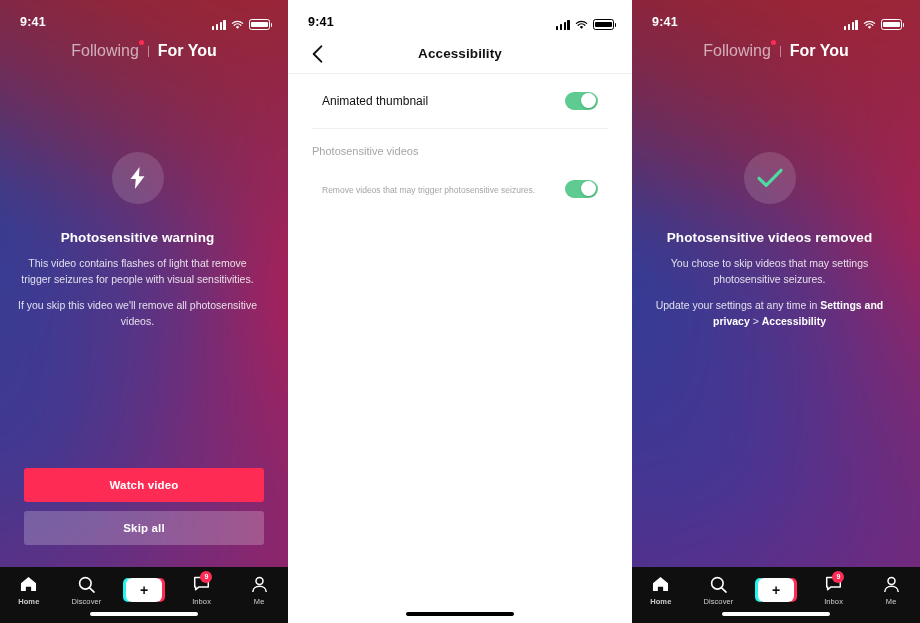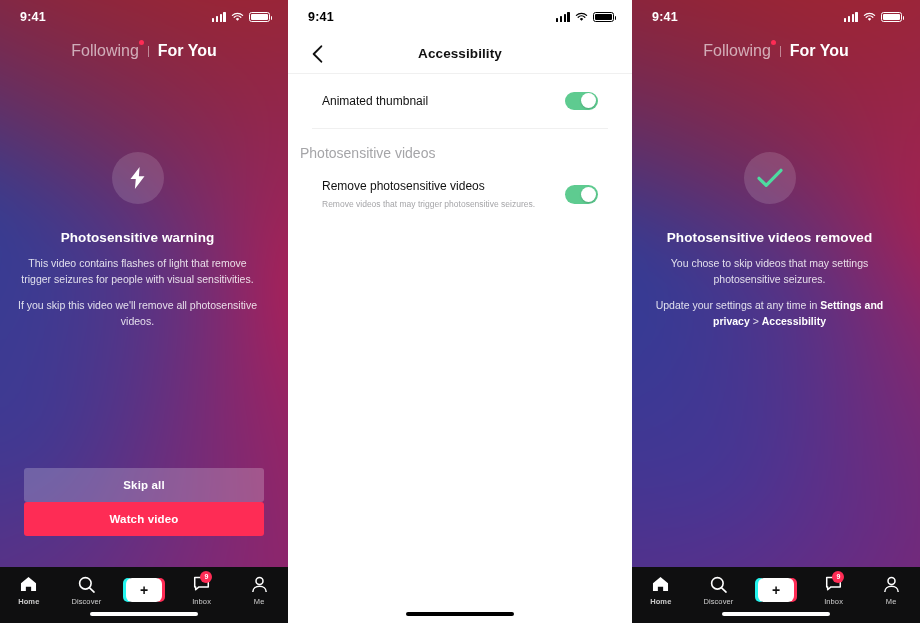--- a/index.html
+++ b/index.html
@@ -40,22 +40,22 @@
       radial-gradient(circle at 6% 44%,   rgba(44,62,152,.95) 0%, rgba(44,62,152,0) 48%),
       radial-gradient(circle at 36% 66%,  rgba(70,54,152,.85) 0%, rgba(70,54,152,0) 44%),
       radial-gradient(circle at 92% 42%,  rgba(178,30,80,.95) 0%, rgba(178,30,80,0) 46%),
       radial-gradient(circle at 70% 86%,  rgba(142,34,112,.85) 0%, rgba(142,34,112,0) 46%),
       radial-gradient(circle at 14% 88%,  rgba(58,50,138,.9) 0%, rgba(58,50,138,0) 46%),
       linear-gradient(160deg,#922338 0%,#50328a 50%,#8a2262 100%);
     filter:blur(34px);
   }
 
   
-  .statusbar { position:relative; height:34px; display:flex; align-items:center;
-               justify-content:space-between; padding:0 18px 0 20px; z-index:5; }
+  .statusbar { position:relative; height:34px; display:flex; 
+               justify-content:space-between; padding:15px 18px 0 20px; z-index:5; }
   .sb-time { font-size:12.5px; font-weight:700; letter-spacing:.2px; }
   .sb-icons { display:flex; align-items:center; gap:5px; }
   .sb-light .sb-time, .sb-light .sb-icons { color:#fff; }
   .sb-dark  .sb-time, .sb-dark  .sb-icons { color:#000; }
   .bars { display:flex; align-items:flex-end; gap:1.3px; height:10px; }
   .bars i { width:2.6px; background:currentColor; border-radius:.6px; display:block; }
   .bars i:nth-child(1){height:4px}.bars i:nth-child(2){height:6px}
   .bars i:nth-child(3){height:8px}.bars i:nth-child(4){height:10px}
   .wifi { width:13px; height:10px; }
   .batt { width:21px; height:10.5px; border:1.2px solid currentColor; border-radius:2.6px;
@@ -120,21 +120,21 @@
   .nav-title { font-size:13.5px; font-weight:700; color:#111; letter-spacing:.1px; }
   .nav-back { position:absolute; left:18px; top:50%; transform:translateY(-50%);
               width:22px; height:22px; display:flex; align-items:center; justify-content:center;
               cursor:pointer; color:#111; }
   .srow { padding:0 34px; display:flex; align-items:center; justify-content:space-between;
           min-height:54px; }
   .srow-txt { padding:12px 0; }
   .srow-title { font-size:12px; color:#111; line-height:1.4; }
   .srow-sub { font-size:8.5px; color:#a5a5a8; margin-top:4px; line-height:1.4; }
   .divider { height:1px; background:#f0f0f0; margin:0 24px; }
-  .sect-label { padding:16px 12px 5px; font-size:14px; color:#a5a5a8; }
+  .sect-label { padding:16px 24px 5px; font-size:11px; color:#a5a5a8; }
   .toggle { width:33px; height:18.5px; border-radius:10px; background:#5ecb90;
             position:relative; flex:0 0 auto; cursor:pointer; }
   .toggle .knob { position:absolute; top:1.7px; right:1.7px; width:15px; height:15px;
                   border-radius:50%; background:#fff; box-shadow:0 1px 2px rgba(0,0,0,.18); }
 </style>
 </head>
 <body>
 
 <div class="stage">
 
@@ -175,22 +175,22 @@
         <svg width="17" height="22" viewBox="0 0 17 22">
           <path d="M10.6 0 1.5 12.1h5.3L5.9 22 15.5 9.3H9.9L10.6 0Z" fill="#fff"></path>
         </svg>
       </div>
       <div class="ov-title">Photosensitive warning</div>
       <div class="ov-p">This video contains flashes of light that remove trigger seizures for people with visual sensitivities.</div>
       <div class="ov-p">If you skip this video we'll remove all photosensitive videos.</div>
     </div>
 
     <div class="actions">
+      <div class="btn btn-primary">Watch video</div>
       <div class="btn btn-ghost">Skip all</div>
-      <div class="btn btn-primary">Watch video</div>
     </div>
 
     <div class="tabbar">
       <div class="tab dim">
         <span class="tab-ico">
           <svg width="17" height="16" viewBox="0 0 18 17">
               <path d="M9 1 1 7.6V16h5.2v-4.6h5.6V16H17V7.6L9 1Z" fill="#fff"></path>
             </svg>
         </span>
         <span class="tab-label" style="font-weight:700">Home</span>
@@ -268,21 +268,20 @@
       <div class="toggle">
           <span class="knob"></span>
         </div>
     </div>
     <div class="divider"></div>
 
     <div class="sect-label">Photosensitive videos</div>
 
     <div class="srow">
       <div class="srow-txt">
-        <div class="srow-title">Remove photosensitive videos</div>
         <div class="srow-sub">Remove videos that may trigger photosensitive seizures.</div>
       </div>
       <div class="toggle">
           <span class="knob"></span>
         </div>
     </div>
 
     <div class="home-ind dark"></div>
   </div>
 

